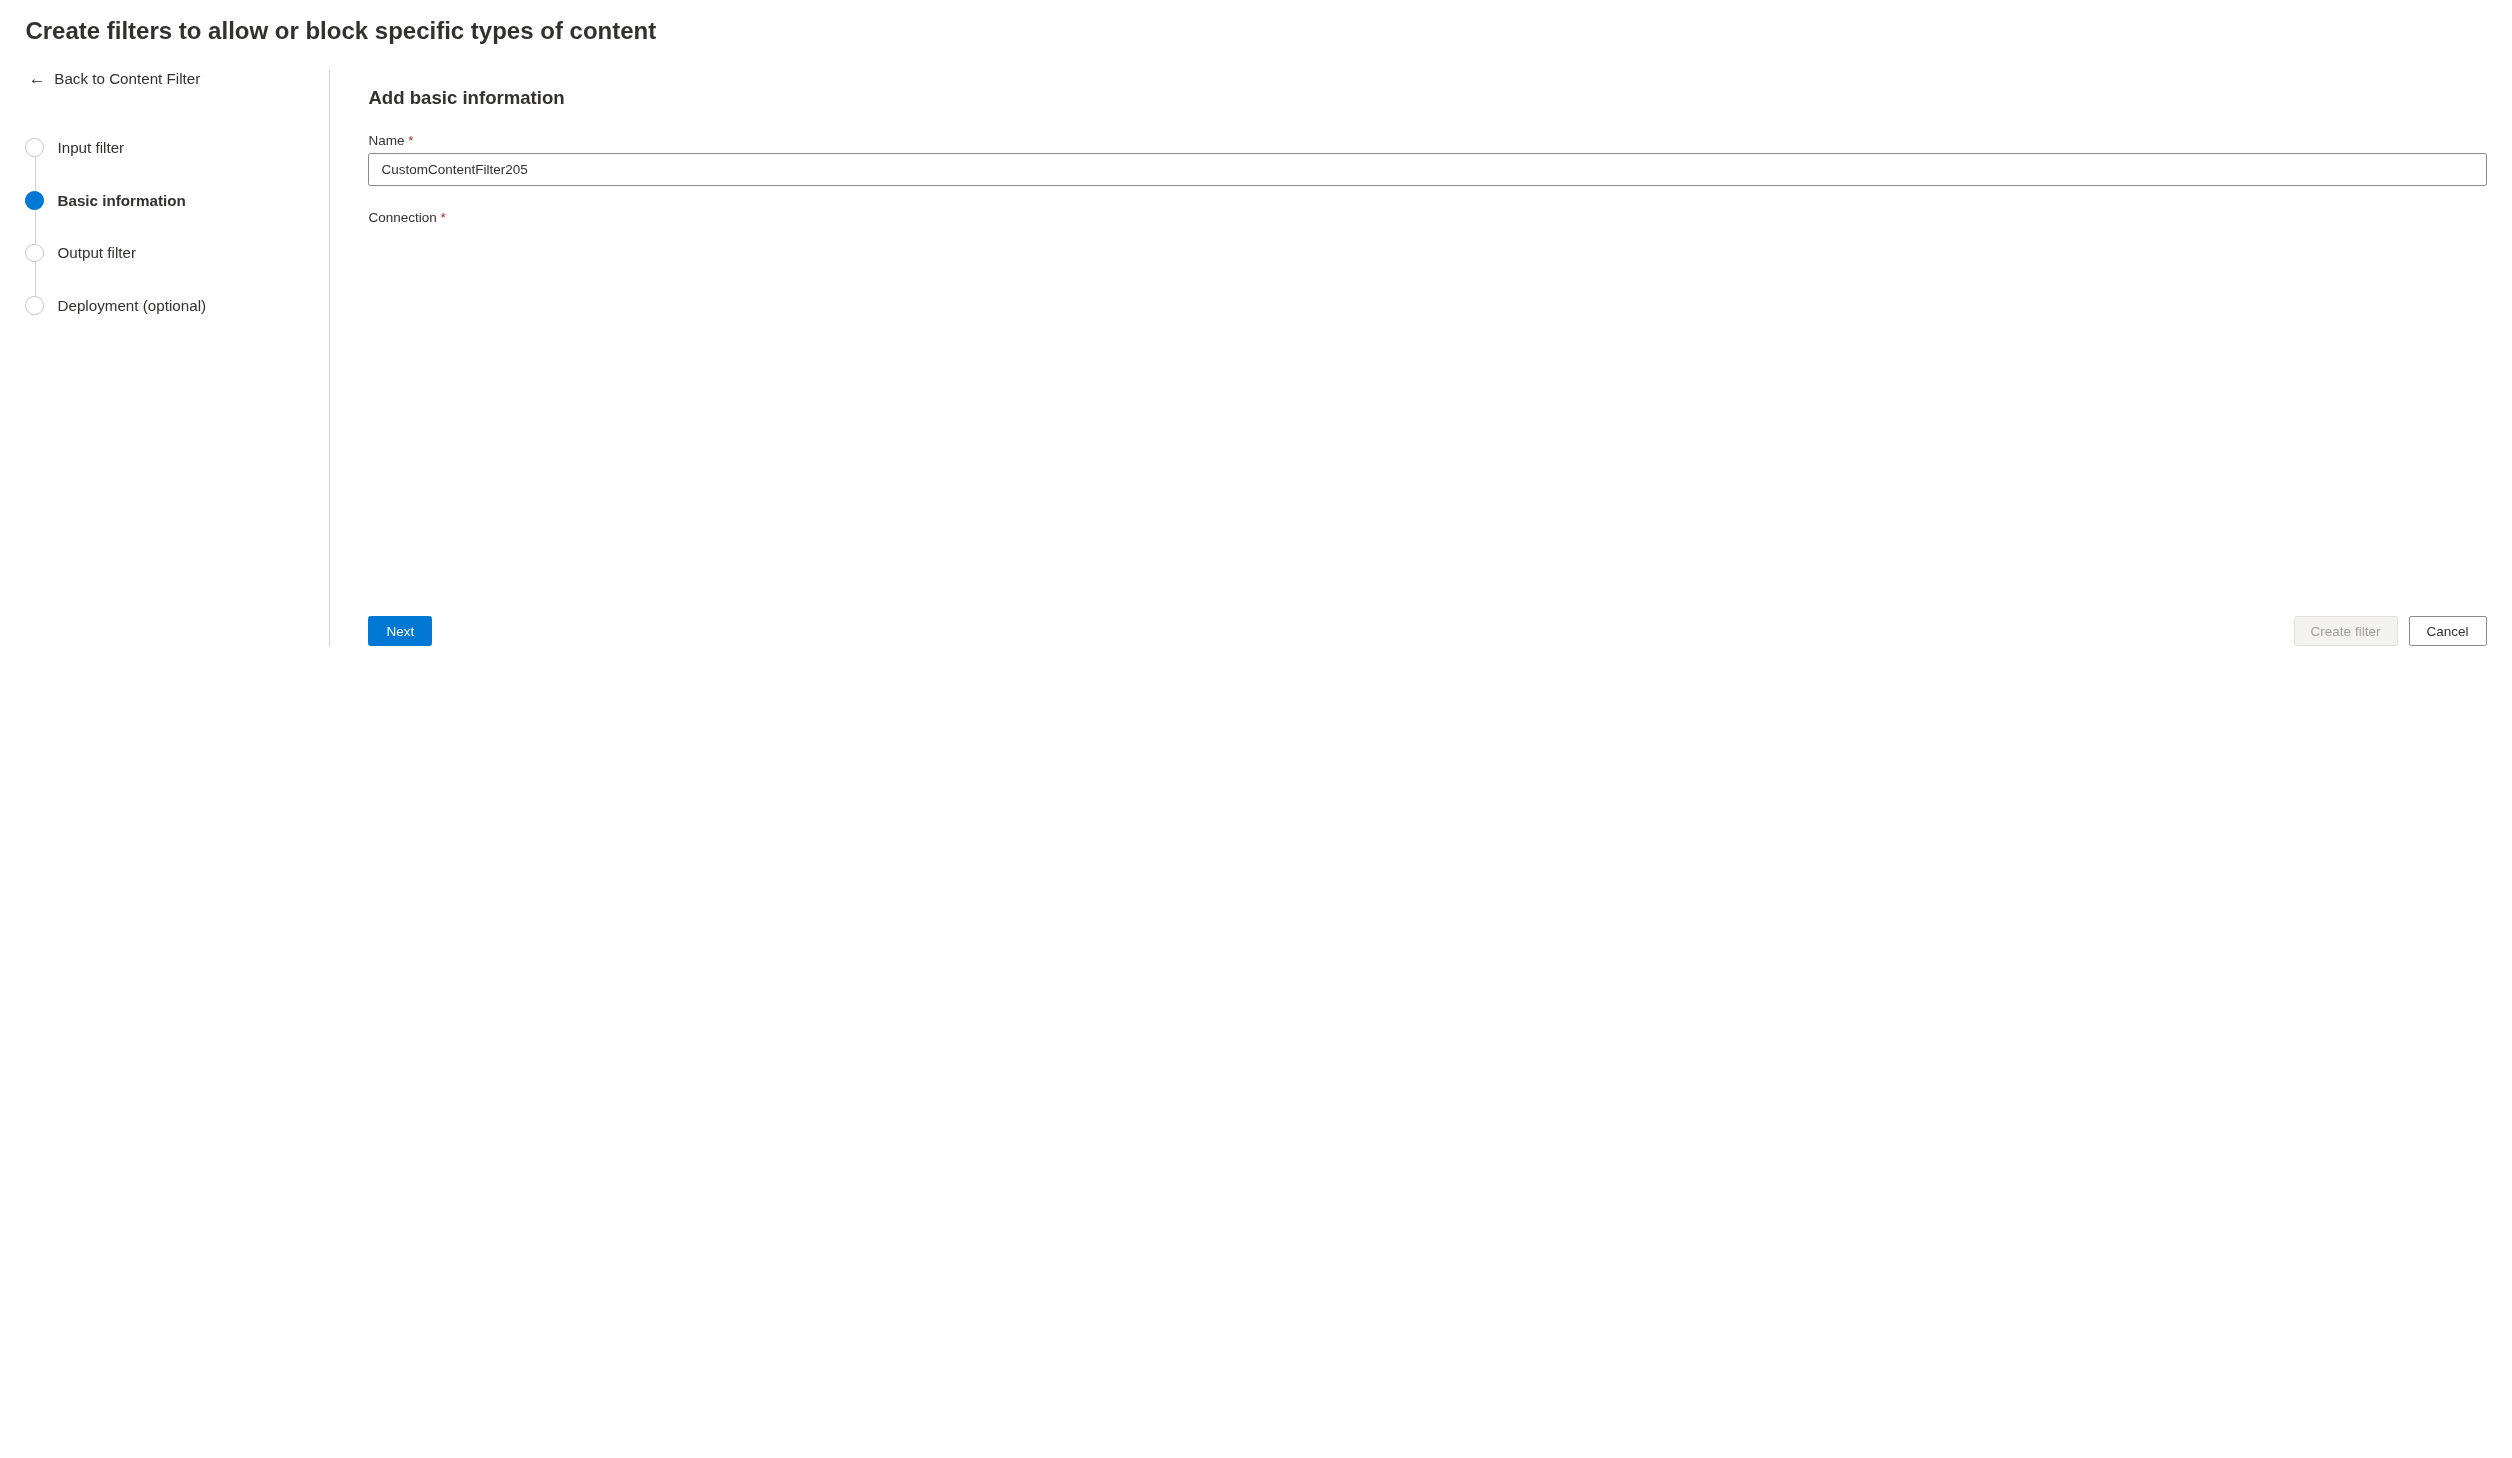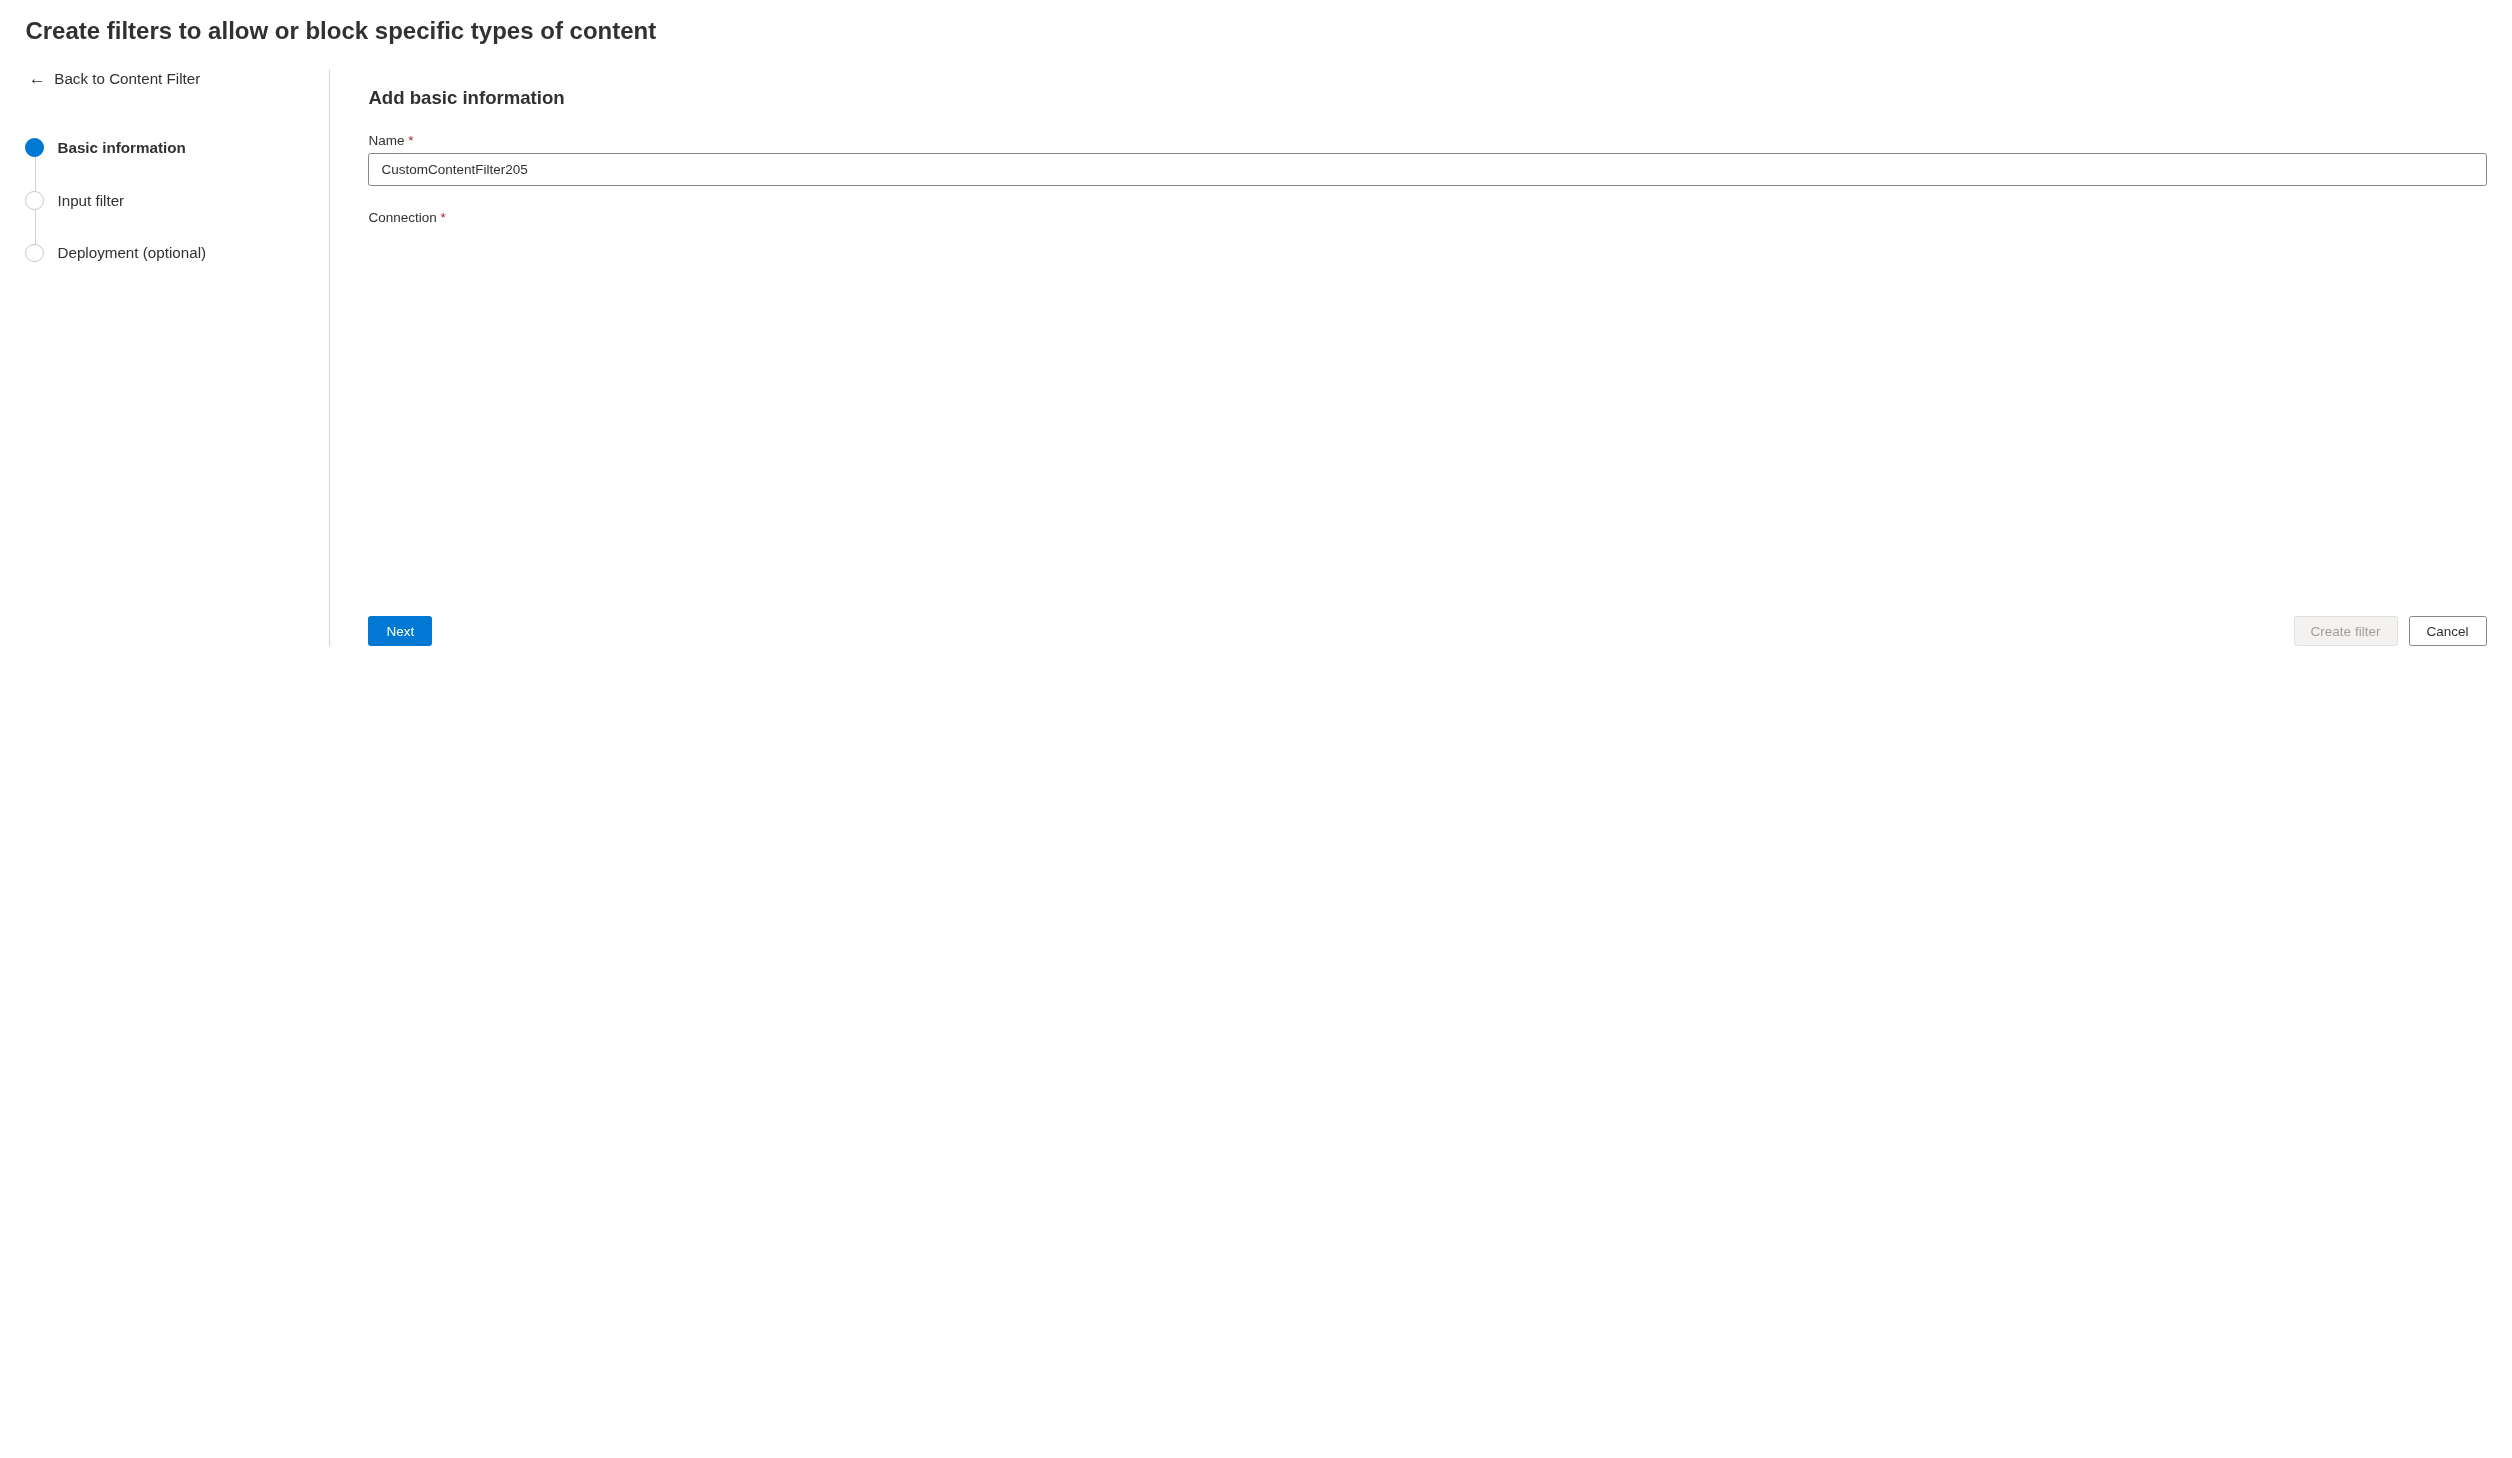--- a/index.html
+++ b/index.html
@@ -185,27 +185,31 @@
 
 <h1 class="page-title">Create filters to allow or block specific types of content</h1>
 
 <div class="layout">
   <aside class="sidebar">
     <div class="back-link">
       <span class="arrow-left">←</span>
       <span>Back to Content Filter</span>
     </div>
     <ul class="steps">
+      <li class="step-item">
+        <span class="step-circle"></span>
+        <span class="step-label">Input filter</span>
+      </li>
       <li class="step-item active">
         <span class="step-circle"></span>
         <span class="step-label">Basic information</span>
       </li>
       <li class="step-item">
         <span class="step-circle"></span>
-        <span class="step-label">Input filter</span>
+        <span class="step-label">Output filter</span>
       </li>
       <li class="step-item">
         <span class="step-circle"></span>
         <span class="step-label">Deployment (optional)</span>
       </li>
     </ul>
   </aside>
 
   <main class="main">
     <h2 class="section-title">Add basic information</h2>

